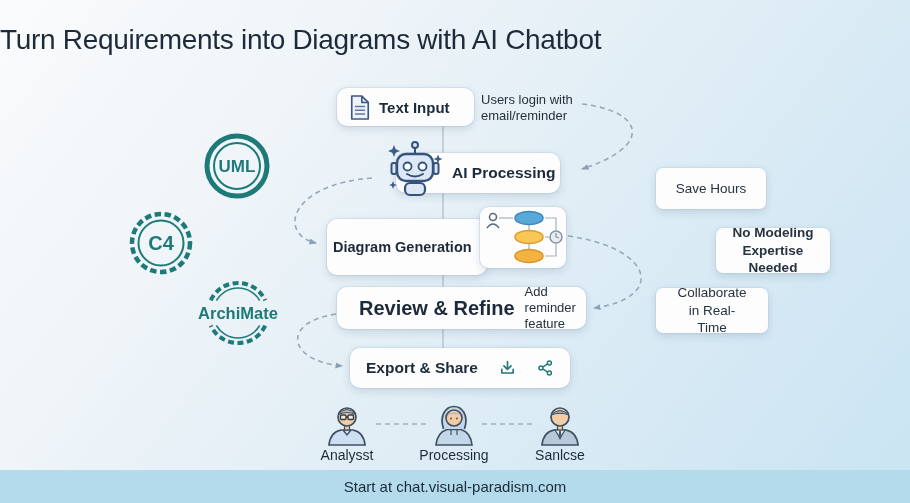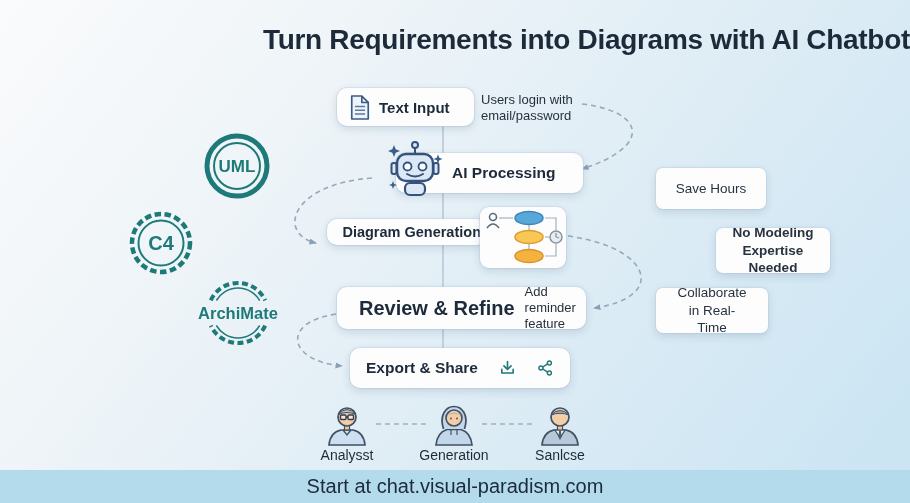--- a/index.html
+++ b/index.html
@@ -4,21 +4,21 @@
 <style>
   * { margin:0; padding:0; box-sizing:border-box; }
   html,body { width:910px; height:503px; }
   body { font-family:"Liberation Sans", sans-serif; }
   .canvas {
     position:relative; width:910px; height:503px; overflow:hidden;
     background:linear-gradient(128deg,#fafbfc 0%,#eef4f8 30%,#ddecf5 62%,#c9e4f3 100%);
   }
   .title {
     position:absolute; top:24px; left:0; width:100%;
-    text-align:right; font-size:28px; font-weight:700; color:#1c2a3a;
+    text-align:left; font-size:28px; font-weight:400; color:#1c2a3a;
     letter-spacing:-0.3px; z-index:2;
   }
   .timeline {
     position:absolute; left:442px; top:96px; width:2px; height:292px;
     background:#b4c5d3; opacity:.75; z-index:0;
   }
   .arrows { position:absolute; left:0; top:0; z-index:1; pointer-events:none; }
   .card {
     position:absolute; background:#fdfdfe; border-radius:10px;
     box-shadow:0 3px 8px rgba(40,70,110,.16), 0 0 0 1px rgba(195,212,228,.45);
@@ -35,21 +35,21 @@
   .badge { position:absolute; z-index:2; }
   .badge text { font-family:"Liberation Sans",sans-serif; font-weight:bold; fill:#1e7a78; }
   .person { position:absolute; z-index:2; }
   .person-label {
     position:absolute; z-index:2; transform:translateX(-50%);
     font-size:14px; color:#1e2a38; white-space:nowrap;
   }
   .footer {
     position:absolute; left:0; bottom:0; width:100%; height:33px;
     background:#b3dbec; display:flex; align-items:center; justify-content:center;
-    font-size:20px; color:#1c2a3a; z-index:2;
+    font-size:15px; color:#1c2a3a; z-index:2;
   }
   .mini-card {
     position:absolute; background:#fdfdfe; border-radius:9px;
     box-shadow:0 3px 8px rgba(40,70,110,.16), 0 0 0 1px rgba(195,212,228,.45);
     z-index:2; display:flex; align-items:center; justify-content:center;
   }
 </style>
 </head>
 <body>
 
@@ -77,41 +77,41 @@
 
   <div class="card" style="left:337px; top:88px; width:137px; height:38px; padding:0 12px; gap:8px;">
     <svg width="22" height="27" viewBox="0 0 24 28">
       <path d="M3,1.5 H14 L21,8.5 V26.5 H3 Z" fill="#edf2fb" stroke="#3b5a82" stroke-width="1.8" stroke-linejoin="round"></path>
       <path d="M14,1.5 V8.5 H21" fill="none" stroke="#3b5a82" stroke-width="1.8" stroke-linejoin="round"></path>
       <path d="M6.5,13 H17.5 M6.5,17 H17.5 M6.5,21 H17.5" stroke="#5f7ba1" stroke-width="1.6"></path>
     </svg>
     <span class="step-label">Text Input</span>
   </div>
 
-  <div class="anno anno-float" style="left:481px; top:92px; width:98px;">Users login with email/password</div>
-
-  <div class="card" style="left:396px; top:153px; width:187px; height:40px; padding-left:56px;text-align:center;">
+  <div class="anno anno-float" style="left:481px; top:92px; width:98px;">Users login with email/reminder</div>
+
+  <div class="card" style="left:396px; top:153px; width:164px; height:40px; padding-left:56px;text-align:center;">
     <svg width="58" height="64" viewBox="0 0 58 64" style="position:absolute; left:-10px; top:-16px; z-index:3;">
       <path d="M8,8 L9.7,12.3 L14,14 L9.7,15.7 L8,20 L6.3,15.7 L2,14 L6.3,12.3 Z" fill="#3c5d8a"></path>
       <path d="M52,17.5 L53.3,20.7 L56.5,22 L53.3,23.3 L52,26.5 L50.7,23.3 L47.5,22 L50.7,20.7 Z" fill="#3c5d8a"></path>
       <path d="M7,44 L8.1,46.9 L11,48 L8.1,49.1 L7,52 L5.9,49.1 L3,48 L5.9,46.9 Z" fill="#3c5d8a"></path>
       <circle cx="29" cy="8" r="3" fill="#dbe7f5" stroke="#35527c" stroke-width="2"></circle>
       <line x1="29" y1="11" x2="29" y2="17" stroke="#35527c" stroke-width="2"></line>
       <rect x="5.5" y="26" width="5" height="11" rx="2" fill="#dce8f6" stroke="#35527c" stroke-width="2"></rect>
       <rect x="47.5" y="26" width="5" height="11" rx="2" fill="#dce8f6" stroke="#35527c" stroke-width="2"></rect>
       <rect x="19" y="46" width="20" height="12" rx="5" fill="#dce8f6" stroke="#35527c" stroke-width="2.2"></rect>
       <rect x="11" y="17" width="36" height="27" rx="9" fill="#dce8f6" stroke="#35527c" stroke-width="2.4"></rect>
       <circle cx="21.5" cy="29.5" r="4" fill="#ffffff" stroke="#35527c" stroke-width="1.8"></circle>
       <circle cx="36.5" cy="29.5" r="4" fill="#ffffff" stroke="#35527c" stroke-width="1.8"></circle>
       <path d="M21,37 Q29,42 37,37" fill="none" stroke="#35527c" stroke-width="2" stroke-linecap="round"></path>
     </svg>
     <span class="step-label" style="font-size:15.5px;">AI Processing</span>
   </div>
 
-  <div class="card" style="left:327px; top:219px; width:160px; height:26px; justify-content:flex-end; padding:0 6px;">
+  <div class="card" style="left:327px; top:219px; width:160px; height:56px; justify-content:flex-start; padding:0 6px;">
     <span class="step-label" style="font-size:14.5px;">Diagram Generation</span>
   </div>
 
   <div class="mini-card" style="left:480px; top:207px; width:86px; height:61px;">
     <svg width="86" height="61" viewBox="0 0 86 61">
       <g stroke="#a3b1bd" stroke-width="1.2" fill="none">
         <path d="M19,11 H33"></path>
           <path d="M49,18 V23"></path>
           <path d="M49,37 V42"></path>
         <path d="M65,11 H76 V23"></path>
@@ -201,21 +201,21 @@
 
   <svg class="person" style="left:431px; top:402px;" width="46" height="44" viewBox="0 0 46 44">
     <path d="M5,43 C6,33 11,29 16,27.5 L30,27.5 C35,29 40,33 41,43 Z" fill="#c2d7ea" stroke="#3f5062" stroke-width="1.7"></path>
     <path d="M12.5,27 C8,13 15,4.5 23,4.5 C31,4.5 38,13 33.5,27" fill="#c2d7ea" stroke="#3f5062" stroke-width="1.7"></path>
     <circle cx="23" cy="16" r="8" fill="#f4cda5" stroke="#3f5062" stroke-width="1.6"></circle>
     <path d="M16,13 Q23,8 30,13 Q23,11 16,13 Z" fill="#aab6c1"></path>
     <circle cx="20" cy="16.5" r="0.9" fill="#3f5062"></circle>
       <circle cx="26" cy="16.5" r="0.9" fill="#3f5062"></circle>
     <path d="M20,28 V33 M26,28 V33" stroke="#3f5062" stroke-width="1.2"></path>
   </svg>
-  <div class="person-label" style="left:454px; top:447px;">Generation</div>
+  <div class="person-label" style="left:454px; top:447px;">Processing</div>
 
   <svg class="person" style="left:537px; top:402px;" width="46" height="44" viewBox="0 0 46 44">
     <path d="M5,43 C6,33 12,29 17,28 L29,28 C34,29 40,33 41,43 Z" fill="#b6c8da" stroke="#3f5062" stroke-width="1.7"></path>
     <path d="M18,28 L23,36 L28,28 Z" fill="#f6f8fa" stroke="#3f5062" stroke-width="1.2"></path>
     <path d="M22,29 L24,29 L24.5,35 L23,38 L21.5,35 Z" fill="#4a5b6e"></path>
     <rect x="20.5" y="22" width="5" height="6" fill="#f1c8a2" stroke="#3f5062" stroke-width="1.2"></rect>
     <circle cx="23" cy="15" r="9" fill="#f4cda5" stroke="#3f5062" stroke-width="1.7"></circle>
     <path d="M14,13 Q23,4 32,13 Q23,9.5 14,13 Z" fill="#9fabb6" stroke="#3f5062" stroke-width="1"></path>
   </svg>
   <div class="person-label" style="left:560px; top:447px;">Sanlcse</div>

